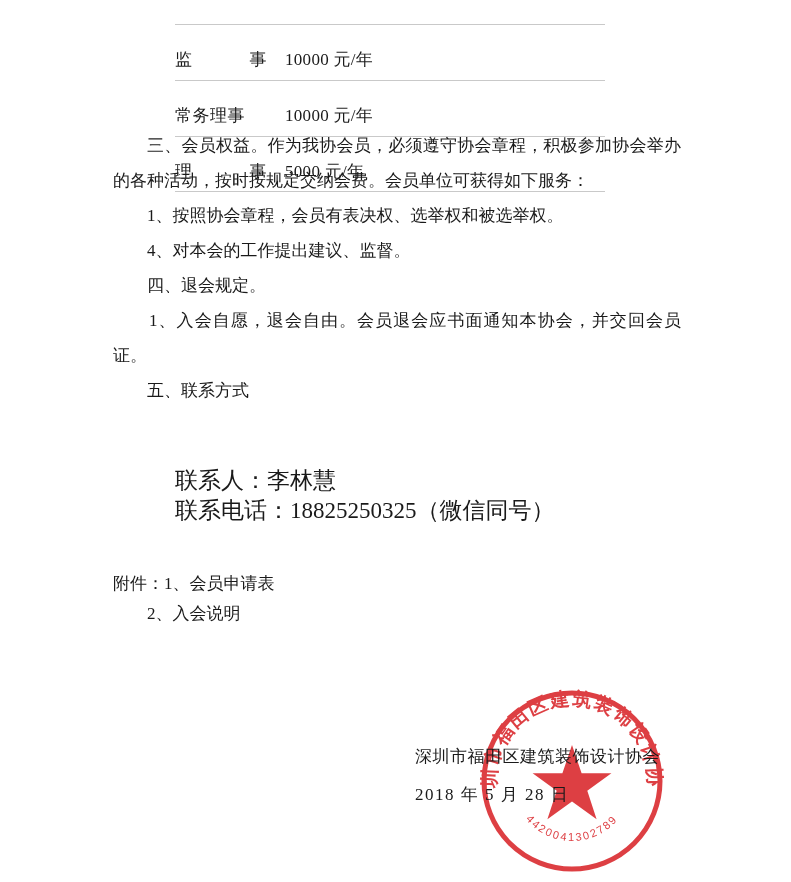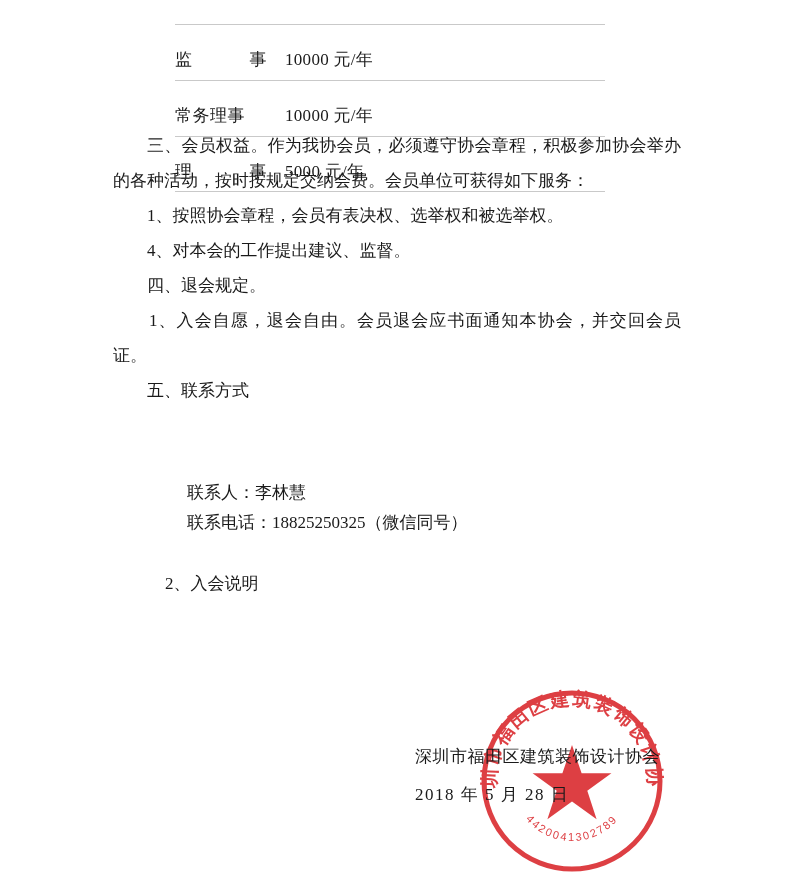--- a/index.html
+++ b/index.html
@@ -65,35 +65,34 @@
   .p {
     margin: 0;
     text-align: justify;
   }
   .p.indent2 { text-indent: 34px; }
   .p.indent2b { text-indent: 36px; }
   
   .contact-block {
     position: absolute;
     left: 175px;
-    top: 478px;
-    font-size: 17px;
+    top: 466px;
+    font-size: 23px;
     line-height: 30px;
-    margin-left: 12px;
   }
   .contact-block div { white-space: nowrap; }
   
   .attach-block {
     position: absolute;
     left: 113px;
     top: 569px;
     font-size: 17px;
     line-height: 30px;
   }
-  .attach-block .a2 { margin-left: 52px; }
+  .attach-block .a2 { margin-left: 34px; }
   
   .signature {
     position: absolute;
     left: 415px;
     top: 738px;
     font-size: 17px;
     line-height: 38px;
     letter-spacing: 0.5px;
     z-index: 3;
   }
@@ -141,20 +140,21 @@
     <p class="p indent2b">1、入会自愿，退会自由。会员退会应书面通知本协会，并交回会员证。</p>
     <p class="p indent2">五、联系方式</p>
   </div>
 
   <div class="contact-block">
     <div>联系人：李林慧</div>
     <div>联系电话：18825250325（微信同号）</div>
   </div>
 
   <div class="attach-block">
+    <div>附件：1、会员申请表</div>
     <div class="a2">2、入会说明</div>
   </div>
 
   <div class="stamp">
     <svg width="196" height="196" viewBox="0 0 196 196" xmlns="http://www.w3.org/2000/svg">
       <defs>
         <path id="arcTop" d="M 22,98 A 76,76 0 0 1 174,98"></path>
         <path id="arcBottom" d="M 38,98 A 60,60 0 0 0 158,98"></path>
       </defs>
       <circle cx="98" cy="98" r="88" fill="none" stroke="#d9252a" stroke-width="5"></circle>

